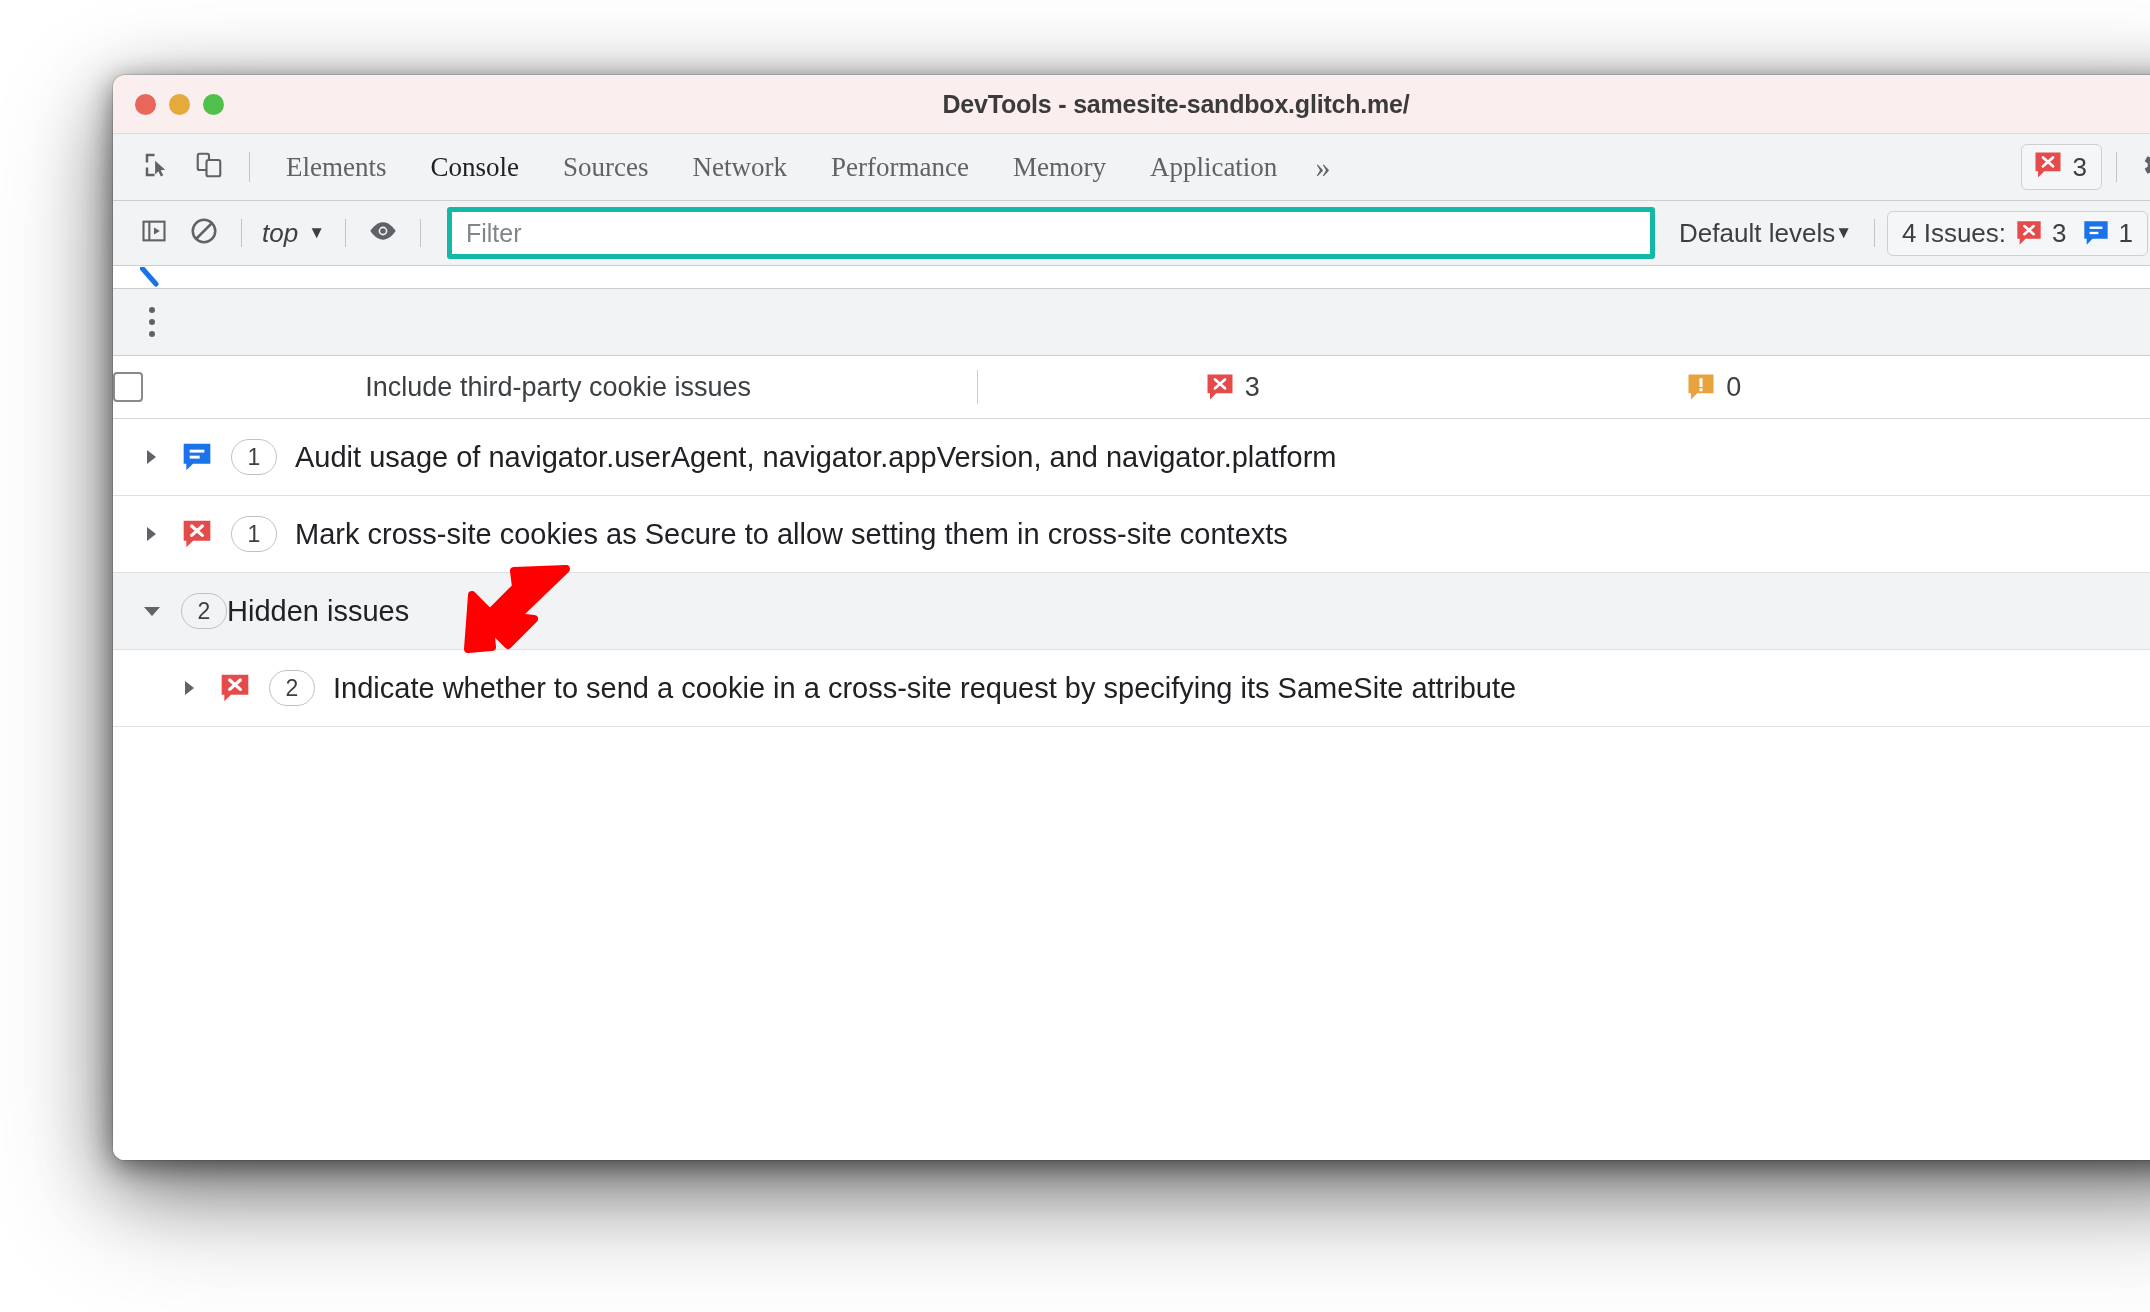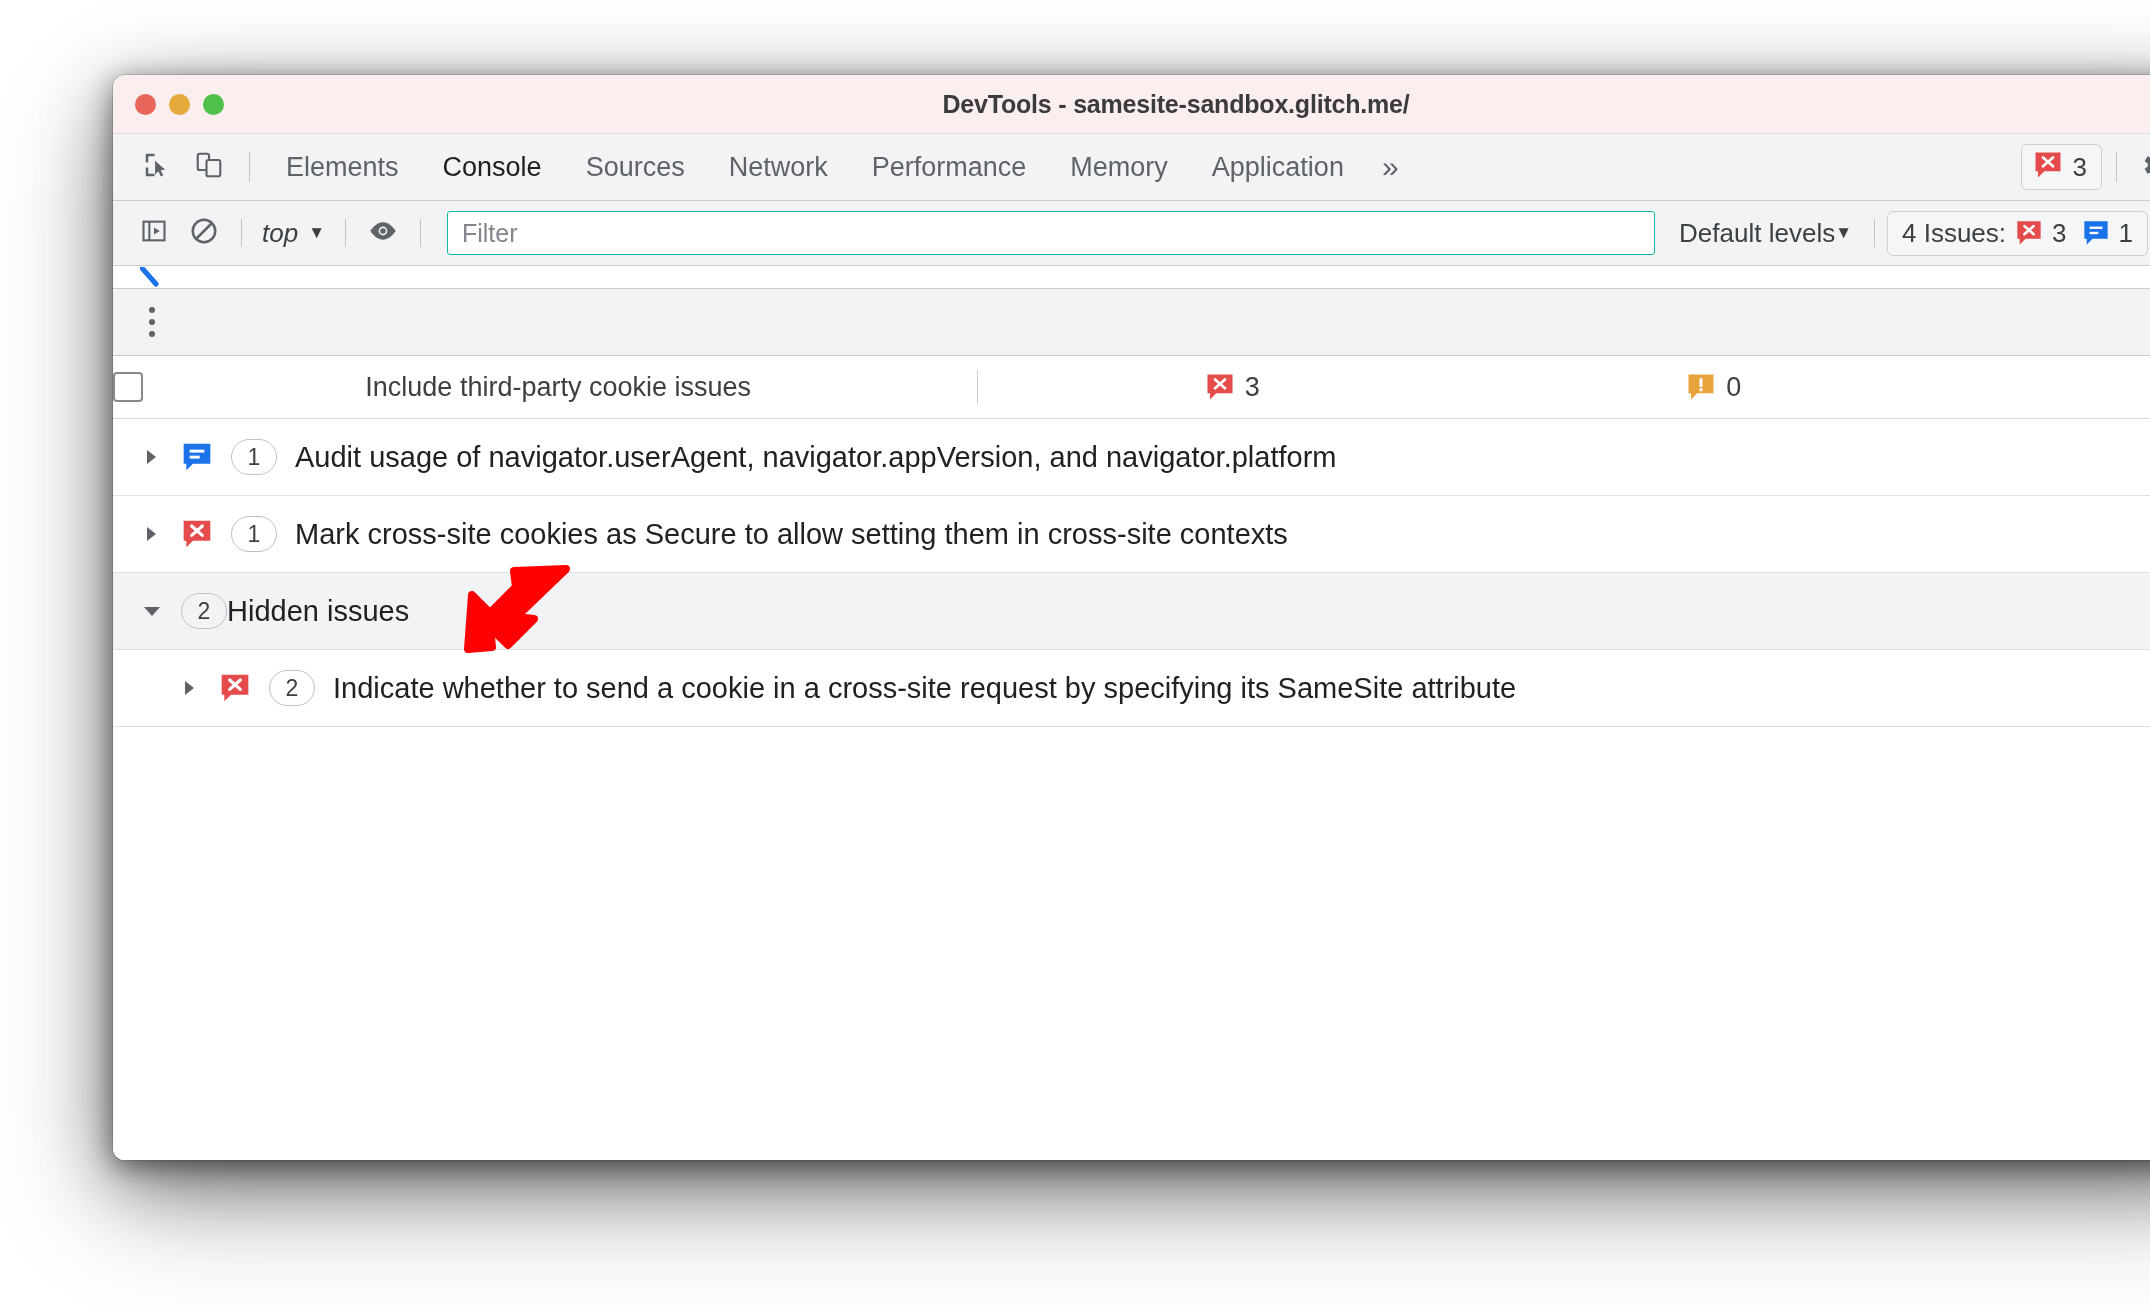--- a/index.html
+++ b/index.html
@@ -93,20 +93,21 @@
   .tb-sep {
     width: 1px;
     height: 30px;
     background: #c4c4c4;
     margin: 0 14px;
   }
   .tabs {
     display: flex;
     align-items: center;
     height: 100%;
+    font-family: Liberation Serif, serif;
   }
   .tab {
     font-size: 27px;
     color: #5f6368;
     padding: 0 22px;
     height: 100%;
     display: flex;
     align-items: center;
     white-space: nowrap;
   }
@@ -159,21 +160,21 @@
   .ctx-select {
     display: flex; align-items: center; gap: 10px;
     font-size: 26px; color: #3c4043; padding: 0 8px; font-style: italic;
   }
   .caret { font-size: 17px; color: #3c4043; }
   .filter-input {
     flex: 1 1 auto;
     height: 42px;
     margin: 0 14px;
     background: #ffffff;
-    border: 1px solid #14b8a6;
+    border: 5px solid #14b8a6;
     border-radius: 3px;
     display: flex;
     align-items: center;
     padding: 0 14px;
     font-size: 25px;
     color: #80868b;
   }
   .levels {
     display: flex; align-items: center; 
     font-size: 26px; color: #3c4043; padding: 0 10px;

